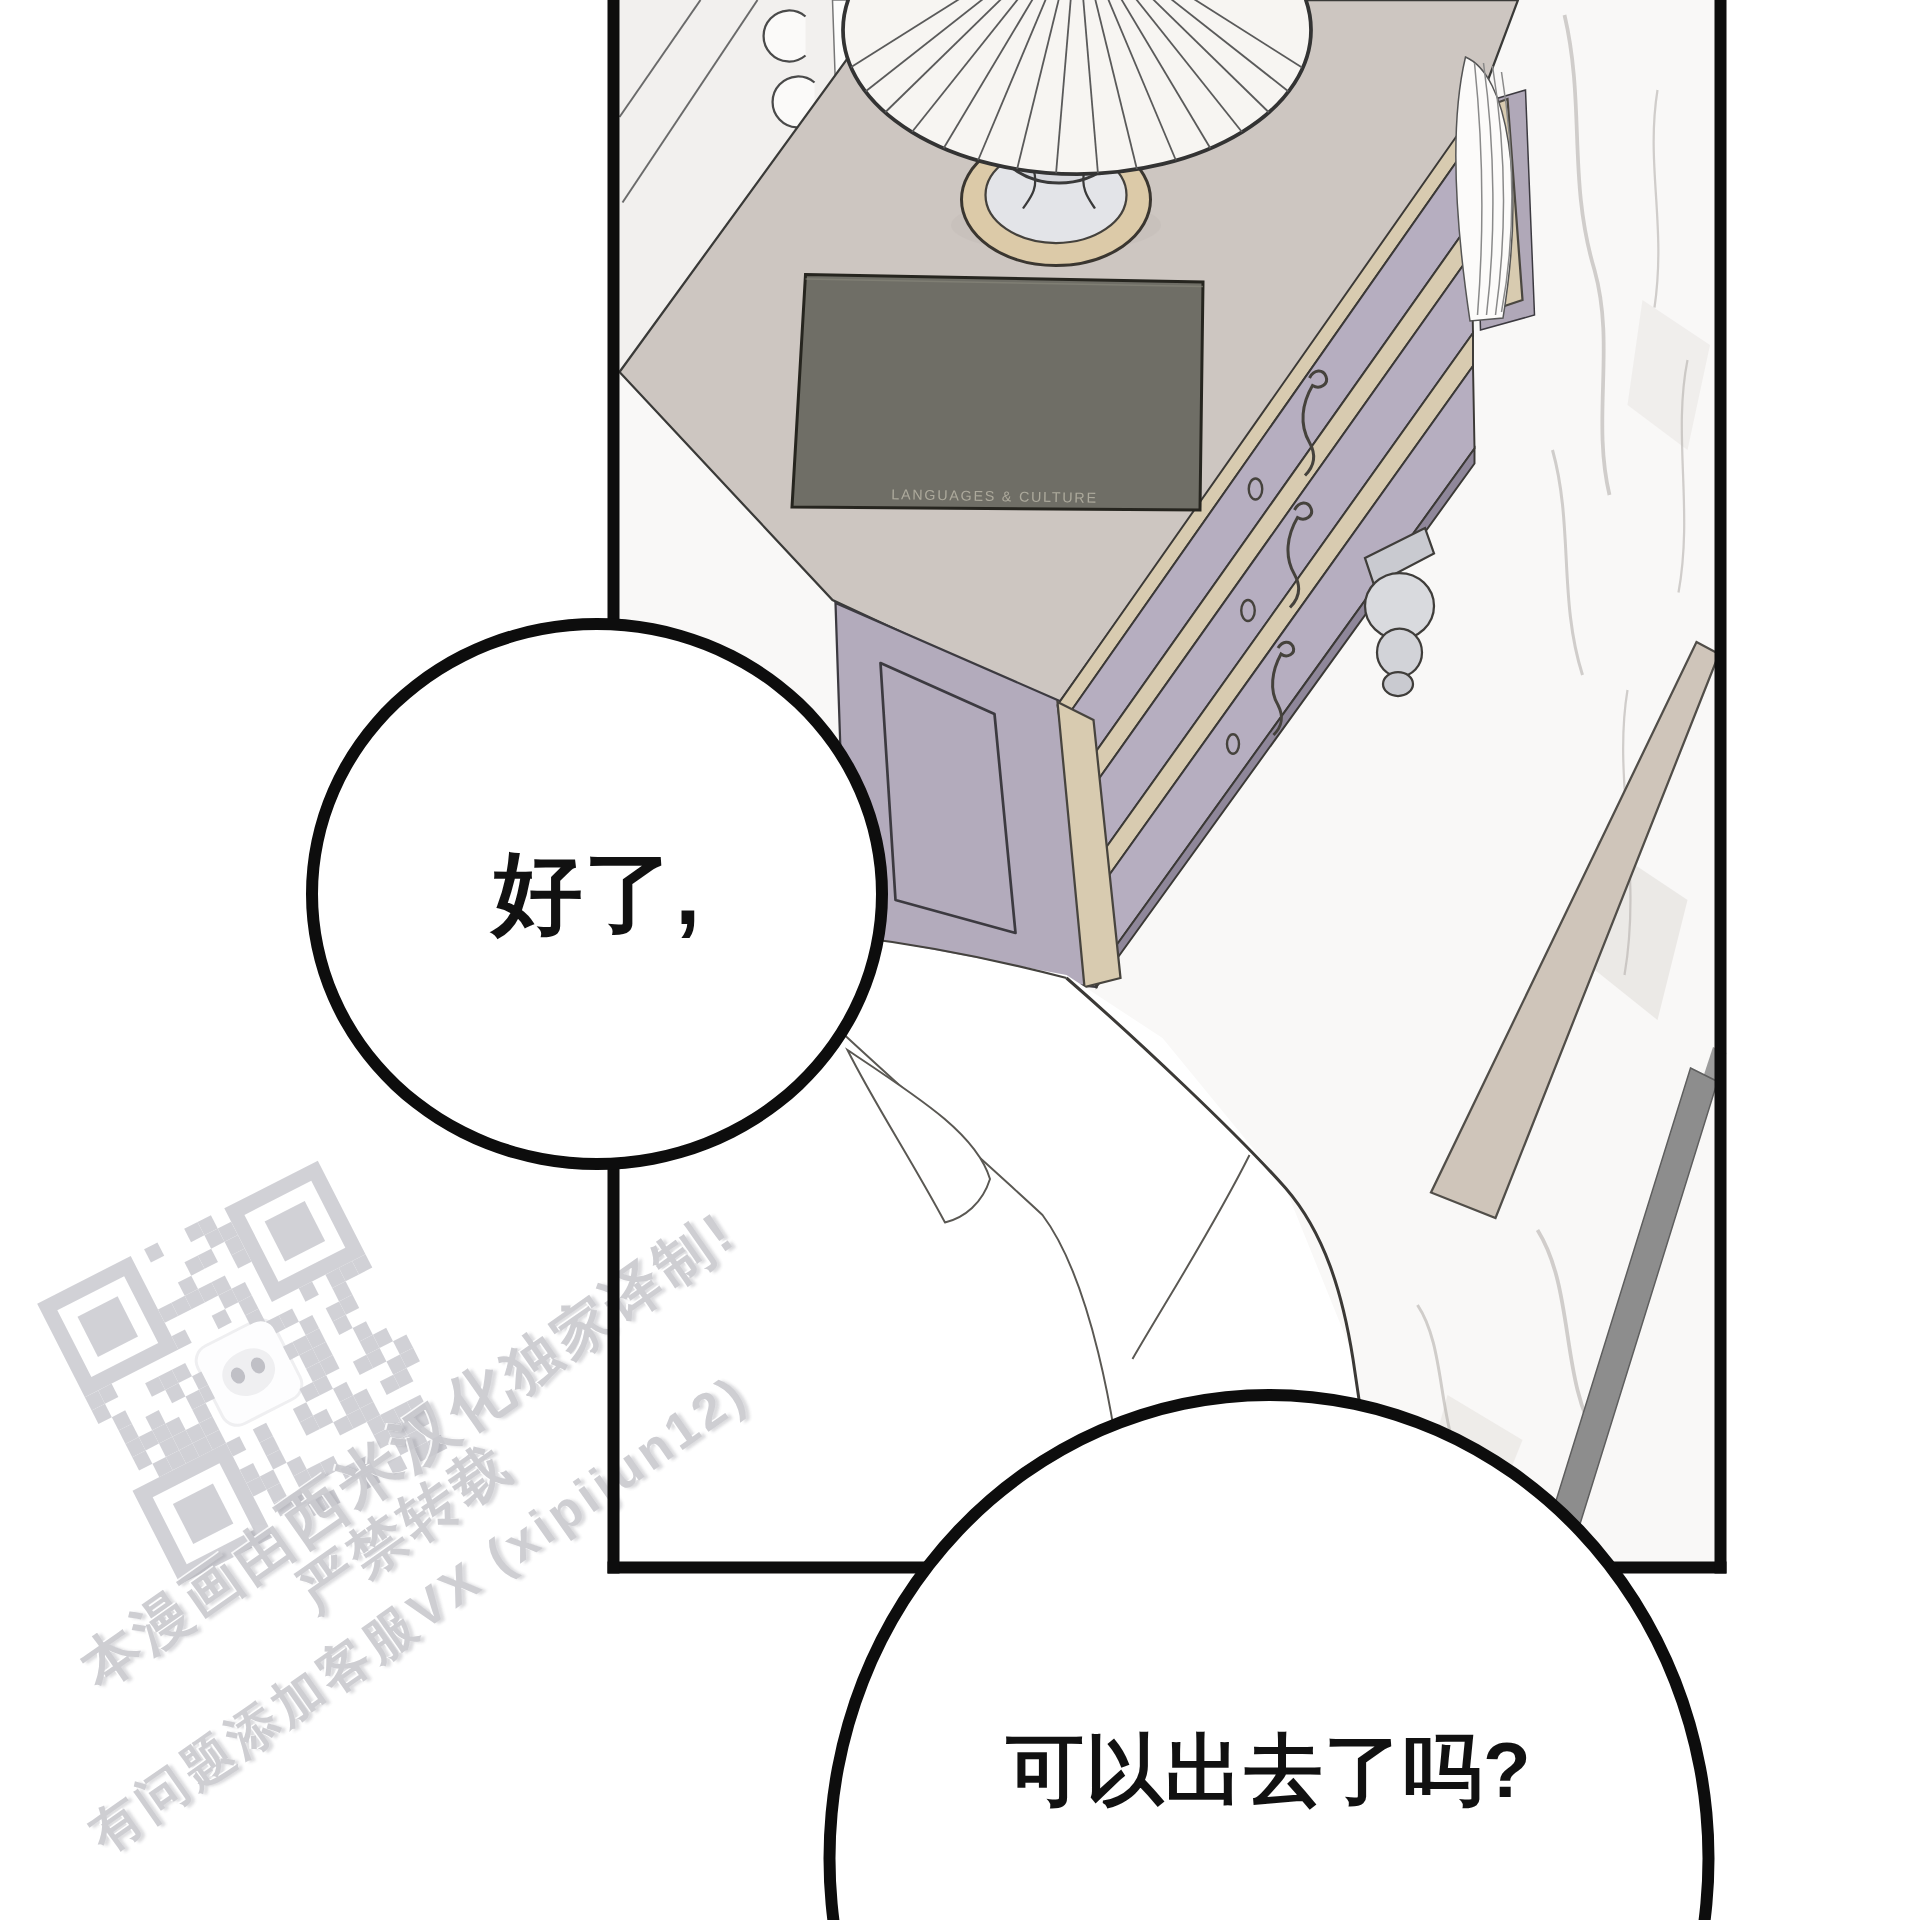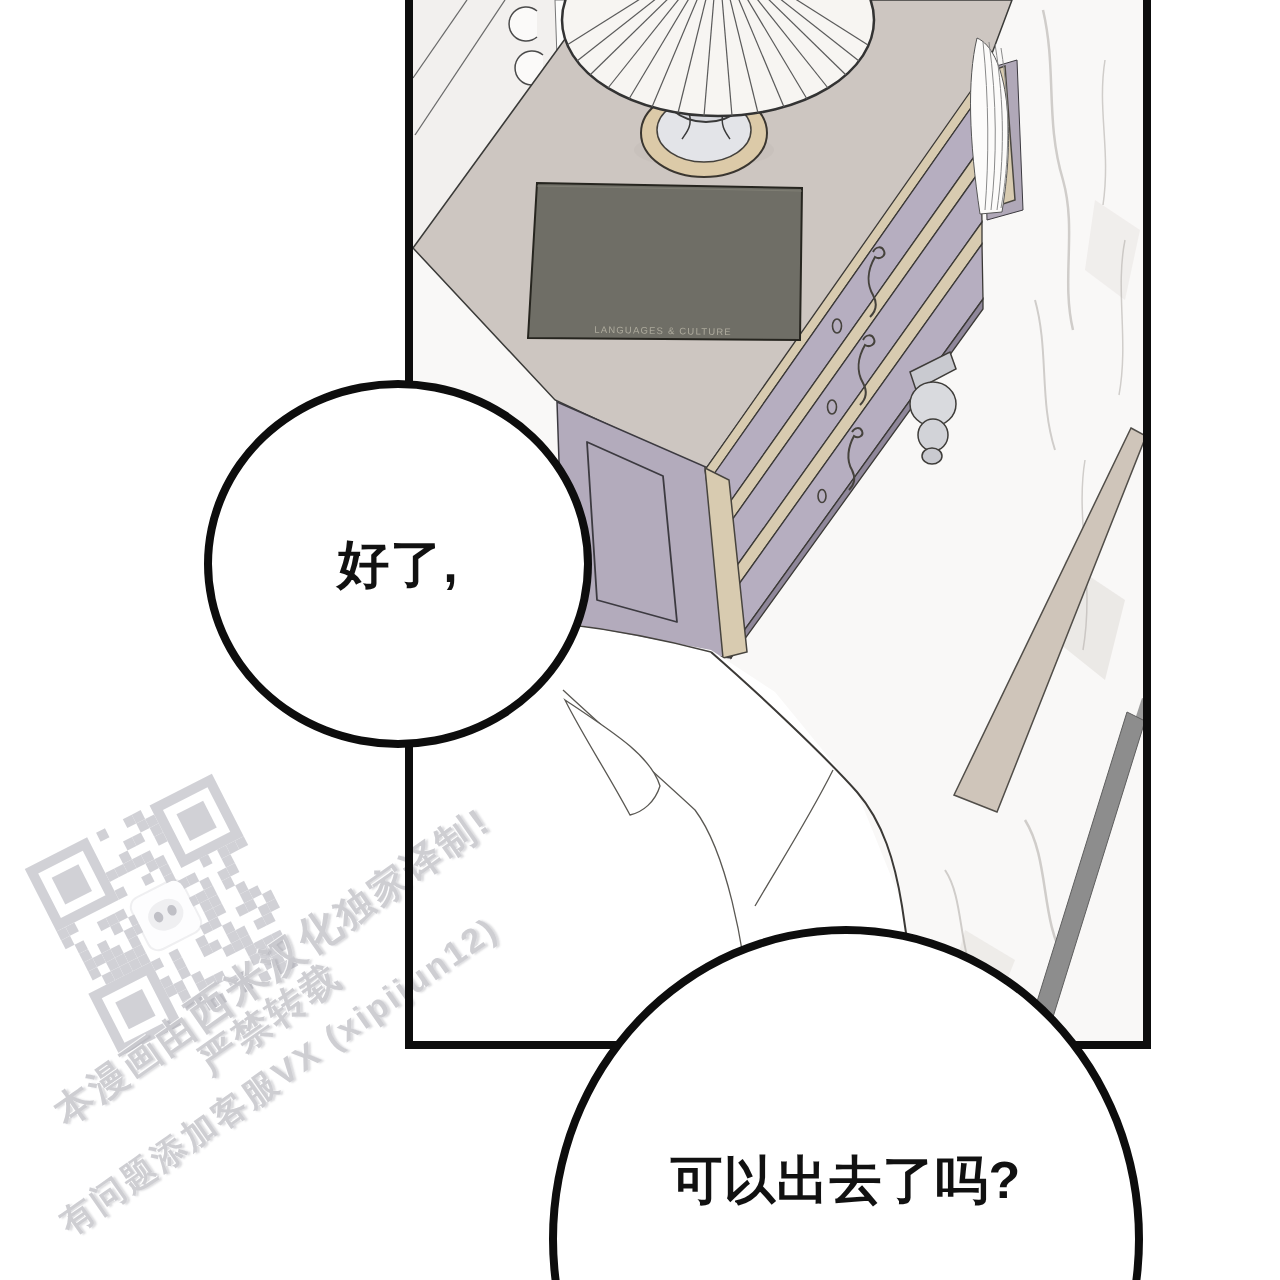--- a/index.html
+++ b/index.html
@@ -13,21 +13,21 @@
     box-sizing:border-box;z-index:3;pointer-events:none;
     border-left:8px solid var(--panel-border,#0d0d0d);
     border-right:8px solid var(--panel-border,#0d0d0d);
     border-bottom:8px solid var(--panel-border,#0d0d0d);}
 
   
   .bubble{position:absolute;background:var(--bubble-fill,#fff);
     border:8px solid var(--bubble-stroke,#0d0d0d);border-radius:50%;
     z-index:4;display:flex;flex-direction:column;align-items:center;justify-content:center;
     color:var(--text-black,#111);font-weight:700;text-align:center;}
-  .bubble.b1{left:204px;top:380px;width:372px;height:352px;font-size:52px;line-height:68px;}
+  .bubble.b1{left:204px;top:412px;width:372px;height:352px;font-size:60px;line-height:68px;}
   .bubble.b2{left:549px;top:926px;width:578px;height:610px;font-size:52px;
     justify-content:flex-start;}
   .bubble.b2 .bline{margin-top:212px;}
   .bline{white-space:nowrap;letter-spacing:1px;}
 
   
   .watermark{position:absolute;inset:0;z-index:2;pointer-events:none;}
   .qr{position:absolute;left:61px;top:810px;width:210px;height:210px;
       transform:rotate(-27deg);opacity:.62;}
   .qr .finder{position:absolute;width:70px;height:70px;box-sizing:border-box;

